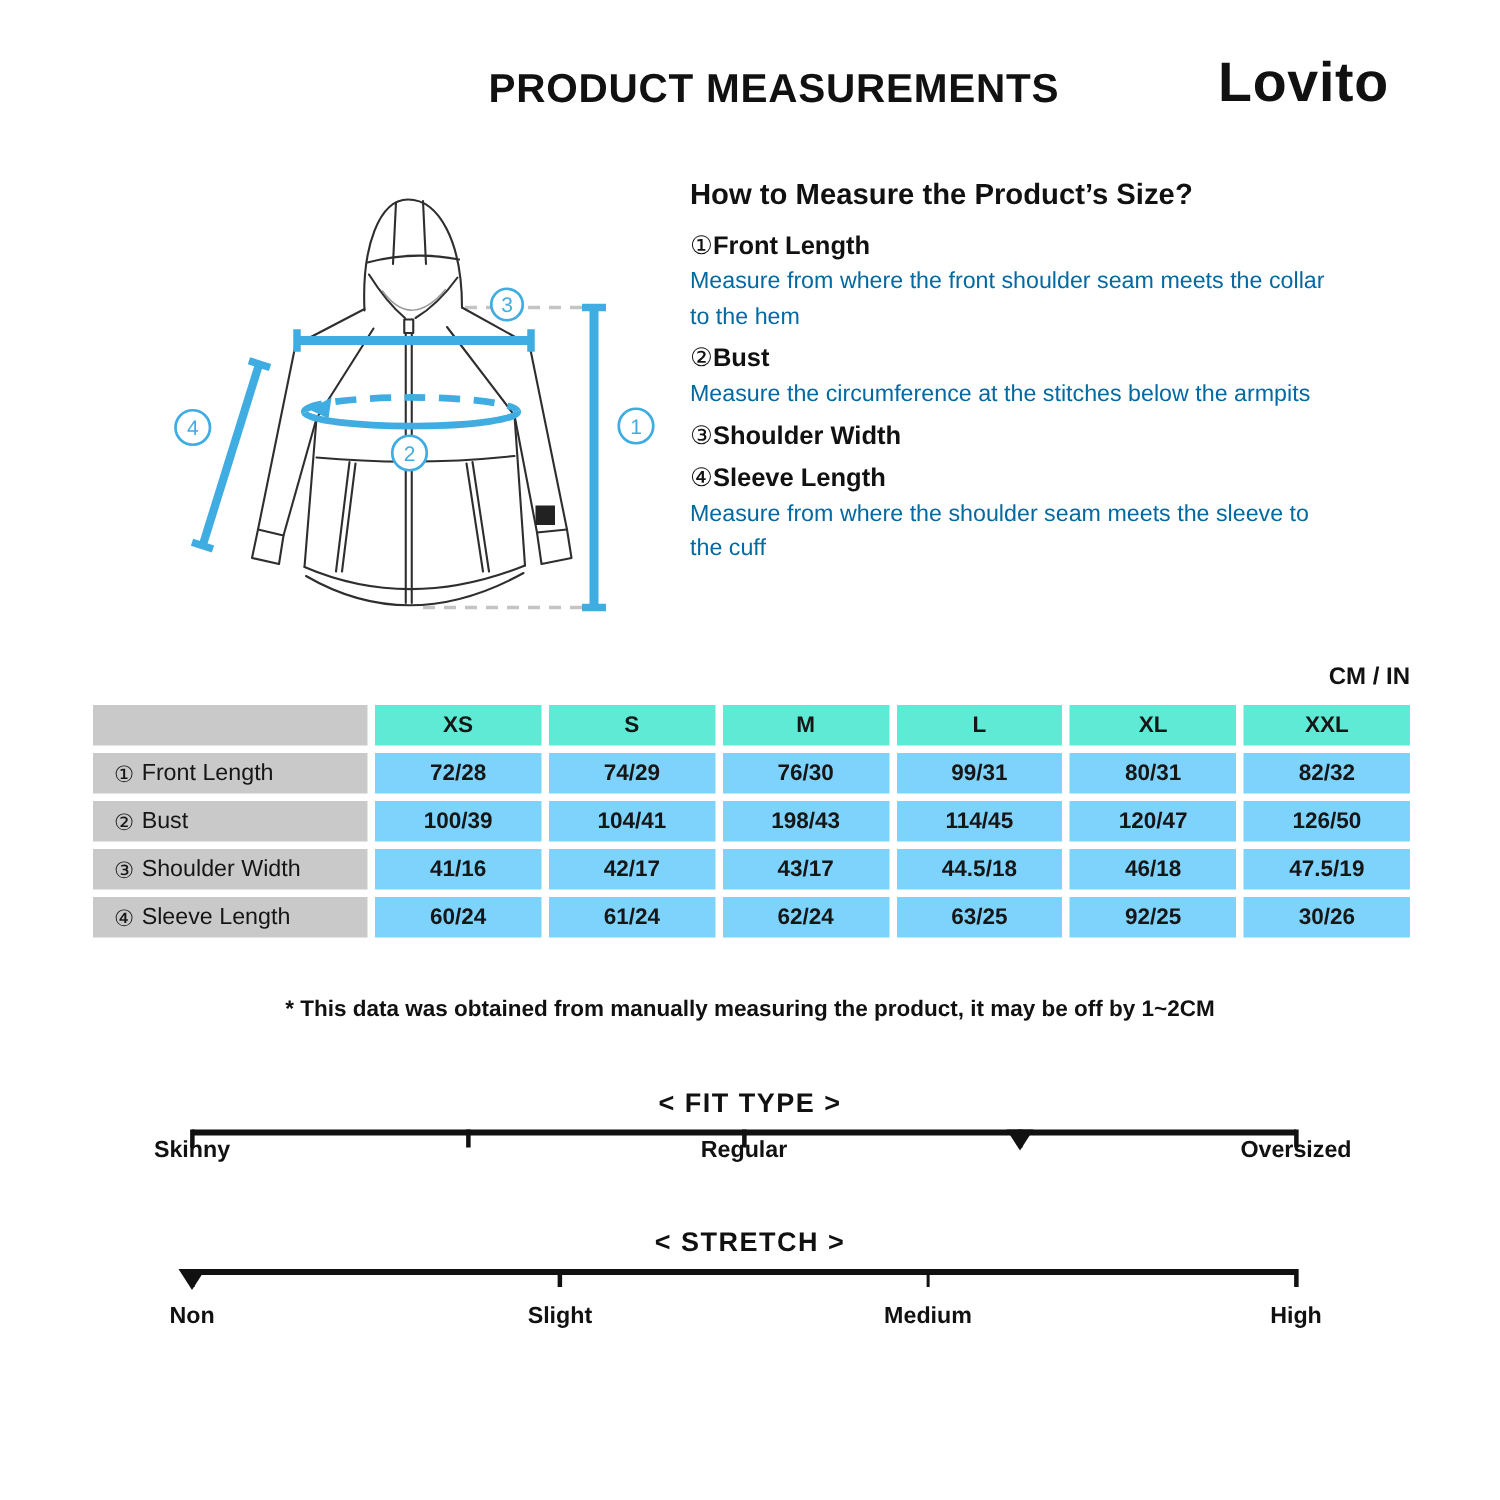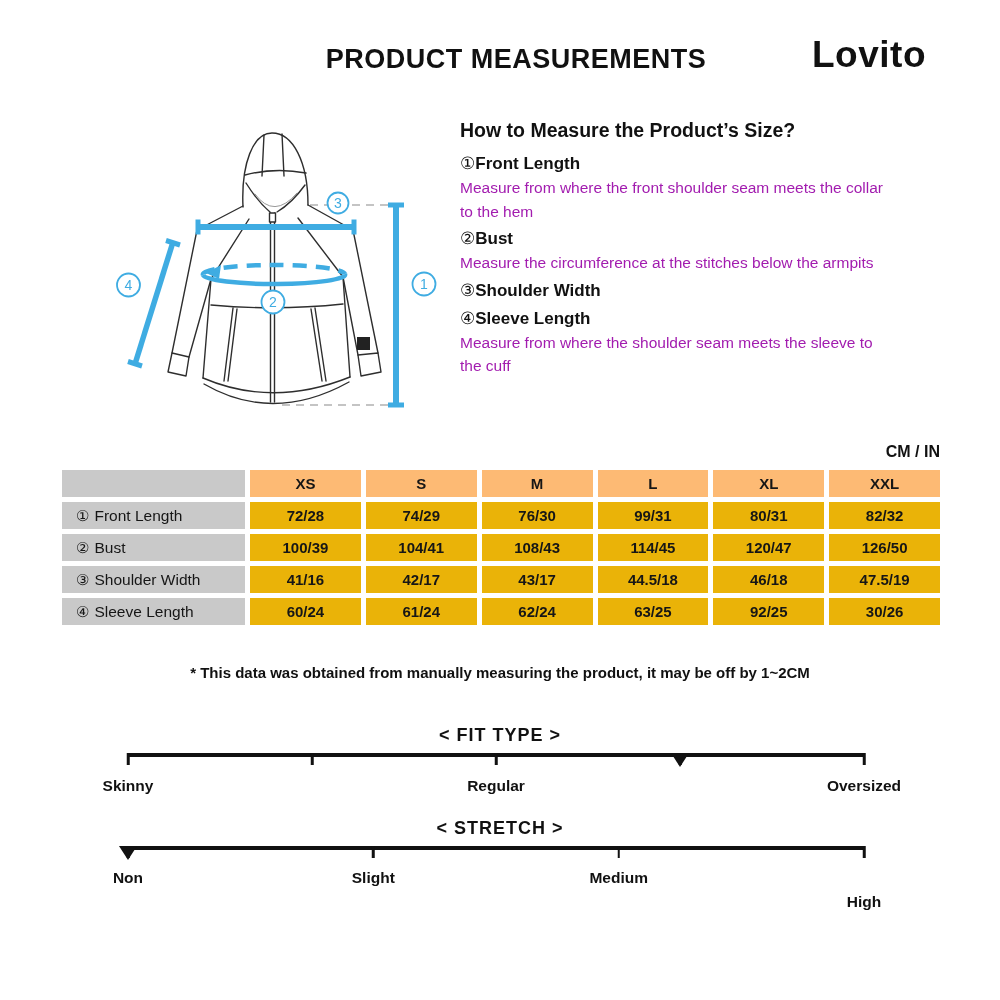--- a/index.html
+++ b/index.html
@@ -20,42 +20,42 @@
   }
 
   
   .diagram { position:absolute; left:100px; top:120px; }
 
   
   .howto { position:absolute; left:460px; top:119px; width:478px; }
   .howto-heading { font-size:19.5px; font-weight:700; margin:0 0 9px 0; }
   .howto-item-label { font-size:17px; font-weight:700; line-height:25px; margin-top:3px; }
   .howto-item-label .cnum { font-weight:400; }
-  .howto-item-desc { font-size:15.5px; color:#a21caf; line-height:23.5px; max-width:432px; }
+  .howto-item-desc { font-size:15.5px; color:#0369a1; line-height:23.5px; max-width:432px; }
 
   
   .units-label { position:absolute; top:443px; right:60px; font-size:16px; font-weight:700; }
 
   
   .size-table {
     position:absolute; left:62px; top:470px; width:878px;
     display:grid; grid-template-columns:183px repeat(6, 1fr); gap:5px;
   }
   .size-table .cell {
     height:27px; display:flex; align-items:center; justify-content:center;
     font-size:15px; color:#161616;
   }
-  .size-table .th { background:#fdba74; font-weight:700; }
+  .size-table .th { background:#5eead4; font-weight:700; }
   .size-table .corner { background:#c9c9c9; }
   .size-table .rowlabel {
     background:#c9c9c9; justify-content:flex-start; padding-left:14px;
     font-weight:400; font-size:15.5px;
   }
   .size-table .rowlabel .cnum { margin-right:5px; font-size:15px; }
-  .size-table .val { background:#eab308; font-weight:700; }
+  .size-table .val { background:#7dd3fc; font-weight:700; }
 
   
   .footnote {
     position:absolute; top:664px; left:0; width:100%;
     text-align:center; font-size:15px; font-weight:700;
   }
 
   
   .scale-title {
     position:absolute; left:0; width:100%; text-align:center;
@@ -71,21 +71,21 @@
   .scale-line .tick {
     position:absolute; top:0; width:2.5px; height:12px; background:#111;
     transform:translateX(-50%);
   }
   .scale-line .marker {
     position:absolute; top:0; width:0; height:0;
     border-left:9px solid transparent; border-right:9px solid transparent;
     border-top:14px solid #111; transform:translateX(-50%);
   }
   .scale-labels { position:absolute; left:128px; width:736px; height:20px; }
-  #fit-labels { top:777px; }
+  #fit-labels { top:758px; }
   #stretch-labels { top:869px; }
   .scale-labels span {
     position:absolute; transform:translateX(-50%);
     font-size:15.5px; font-weight:700; white-space:nowrap;
   }
 </style>
 </head>
 <body>
 
 <div class="page-title">PRODUCT MEASUREMENTS</div>
@@ -218,21 +218,21 @@
     <div class="cell val">76/30</div>
     <div class="cell val">99/31</div>
     <div class="cell val">80/31</div>
     <div class="cell val">82/32</div>
     <div class="cell rowlabel">
       <span class="cnum">②</span>
       <span>Bust</span>
     </div>
     <div class="cell val">100/39</div>
     <div class="cell val">104/41</div>
-    <div class="cell val">108/43</div>
+    <div class="cell val">198/43</div>
     <div class="cell val">114/45</div>
     <div class="cell val">120/47</div>
     <div class="cell val">126/50</div>
     <div class="cell rowlabel">
       <span class="cnum">③</span>
       <span>Shoulder Width</span>
     </div>
     <div class="cell val">41/16</div>
     <div class="cell val">42/17</div>
     <div class="cell val">43/17</div>
@@ -273,14 +273,14 @@
     <div class="tick" style="left: 0%;"></div>
     <div class="tick" style="left: 33.33%;"></div>
     <div class="tick" style="left: 66.67%;"></div>
     <div class="tick" style="left: 100%;"></div>
     <div class="marker" style="left: 0%;"></div>
   </div>
 <div class="scale-labels" id="stretch-labels">
     <span style="left: 0%;">Non</span>
     <span style="left: 33.33%;">Slight</span>
     <span style="left: 66.67%;">Medium</span>
-    <span style="left: 100%; margin-top: 24px;">High</span>
+    <span style="left: 100%;">High</span>
   </div>
 
 </body></html>

